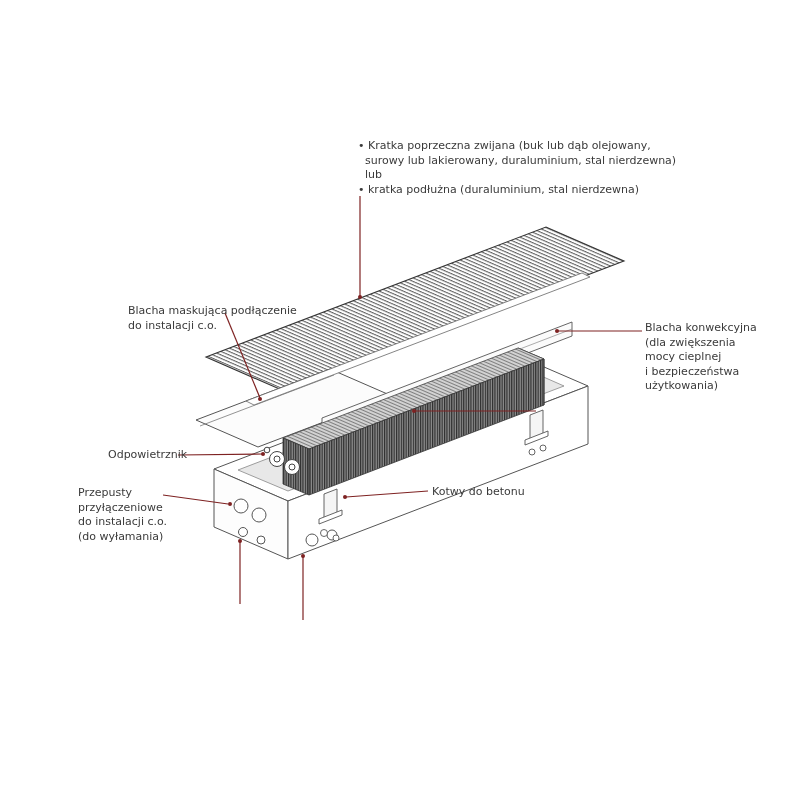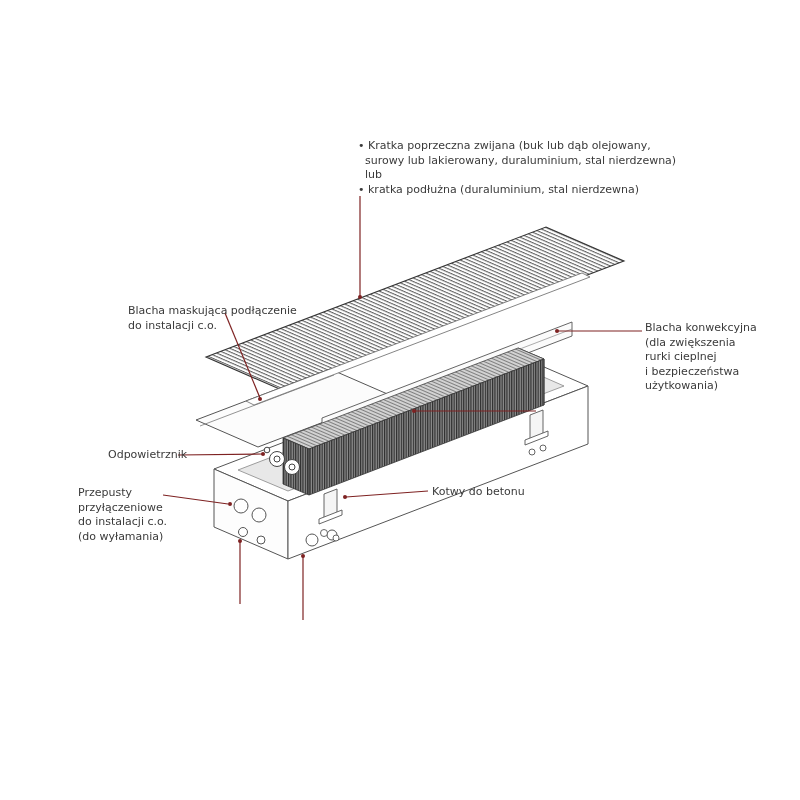--- a/index.html
+++ b/index.html
@@ -135,21 +135,21 @@
   <div class="label" style="left:108px;top:448px;width:110px;">Odpowietrznik</div>
 
   <div class="label" style="left:78px;top:486px;width:110px;">Przepusty
 przyłączeniowe
 do instalacji c.o.
 (do wyłamania)</div>
 
 
   <div class="label" style="left:645px;top:321px;width:130px;">Blacha konwekcyjna
 (dla zwiększenia
-rurki cieplnej
+mocy cieplnej
 i bezpieczeństwa
 użytkowania)</div>
 
 
   <div class="label" style="left:432px;top:485px;width:110px;">Kotwy do betonu</div>
 
 
 </div>
 
 </body></html>

